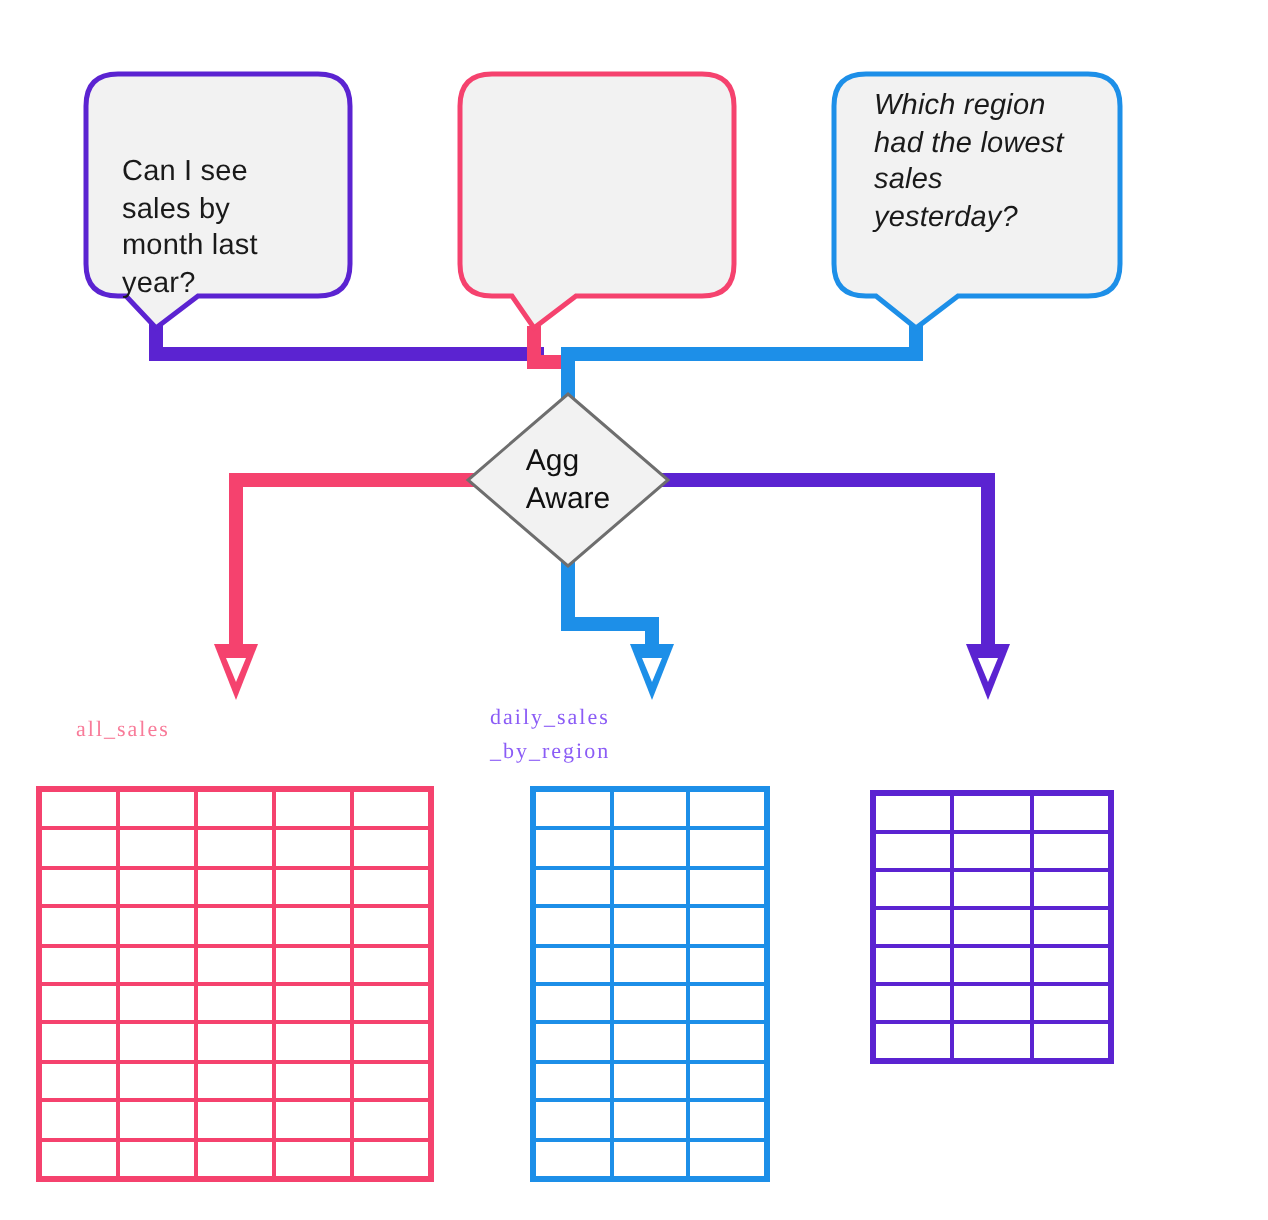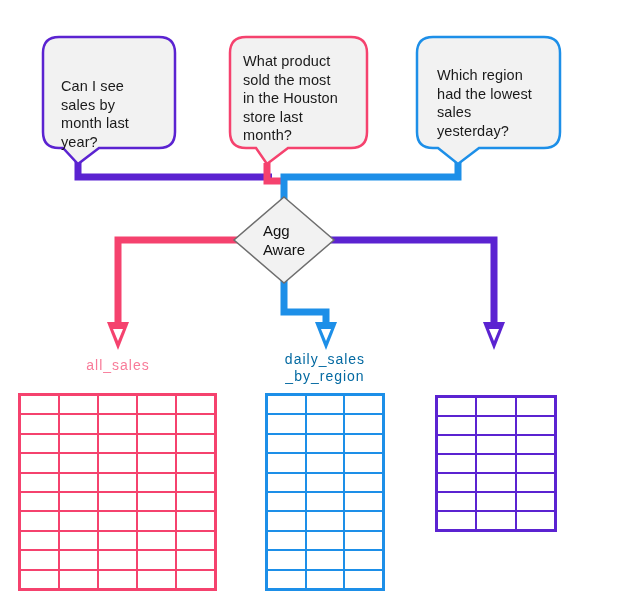--- a/index.html
+++ b/index.html
@@ -11,22 +11,22 @@
   .bubble-text{
     position:absolute;white-space:pre-line;color:#1a1a1a;
     font-size:14.5px;line-height:18.5px;font-weight:400;letter-spacing:0.1px;
   }
   .diamond-label{
     position:absolute;left:234px;top:198px;width:100px;height:84px;
     display:flex;align-items:center;justify-content:center;text-align:left;
     white-space:pre-line;font-size:15px;line-height:19px;color:#111;
   }
   .table-label{
-    position:absolute;white-space:pre-line;text-align:center;
-    font-family:Liberation Sans, sans-serif;font-size:14px;line-height:16.5px;
+    position:absolute;white-space:pre-line;
+    font-family:Liberation Serif, serif;font-size:11px;line-height:16.5px;
     letter-spacing:1px;
   }
   .data-table{
     position:absolute;display:grid;gap:2px;border-style:solid;border-width:3px;
     box-sizing:border-box;
   }
   .data-table .cell{background:#ffffff;}
 </style>
 </head>
 <body>
@@ -60,35 +60,30 @@
     <path d="M 246 37 H 351 Q 367 37 367 53 V 132 Q 367 148 351 148 H 288 L 267 164 L 256 148 H 246 Q 230 148 230 132 V 53 Q 230 37 246 37 Z" stroke-width="2.5" stroke="#f5426e" fill="#f2f2f2"></path>
     <path d="M 433 37 H 544 Q 560 37 560 53 V 132 Q 560 148 544 148 H 479 L 458 164 L 438 148 H 433 Q 417 148 417 132 V 53 Q 417 37 433 37 Z" stroke-width="2.5" stroke="#1d8fe8" fill="#f2f2f2"></path>
 
     <polygon points="284,197 334,240 284,283 234,240" stroke-width="1.5" stroke="#6e6e6e" fill="#f2f2f2"></polygon>
   </svg>
 
   <div class="bubble-text" style="left:61px;top:77px;width:112px;">Can I see
 sales by
 month last
 year?</div>
-  <div class="bubble-text" style="left:243px;top:52px;width:122px;">What product
-sold the most
-in the Houston
-store last
-month?</div>
-  <div class="bubble-text" style="left:437px;top:66px;width:120px;">Which region
+  <div class="bubble-text" style="left:437px;top:44px;width:120px;font-style:italic;">Which region
 had the lowest
 sales
 yesterday?</div>
 
   <div class="diamond-label">Agg
 Aware</div>
 
   <div class="table-label" style="left: 38px; top: 357px; width: 160px; color: rgb(248, 123, 153);">all_sales</div>
-  <div class="table-label" style="left: 245px; top: 351px; width: 160px; color: #0369a1;">daily_sales
+  <div class="table-label" style="left: 245px; top: 351px; width: 160px; color: #8b5cf6;">daily_sales
 _by_region</div>
 
   <div class="data-table" style="left: 18px; top: 393px; width: 199px; height: 198px; border-color: rgb(245, 66, 110); background: rgb(245, 66, 110); grid-template-columns: repeat(5, 1fr);" data-table="0">
       <div class="cell"></div>
       <div class="cell"></div>
       <div class="cell"></div>
       <div class="cell"></div>
       <div class="cell"></div>
       <div class="cell"></div>
       <div class="cell"></div>

